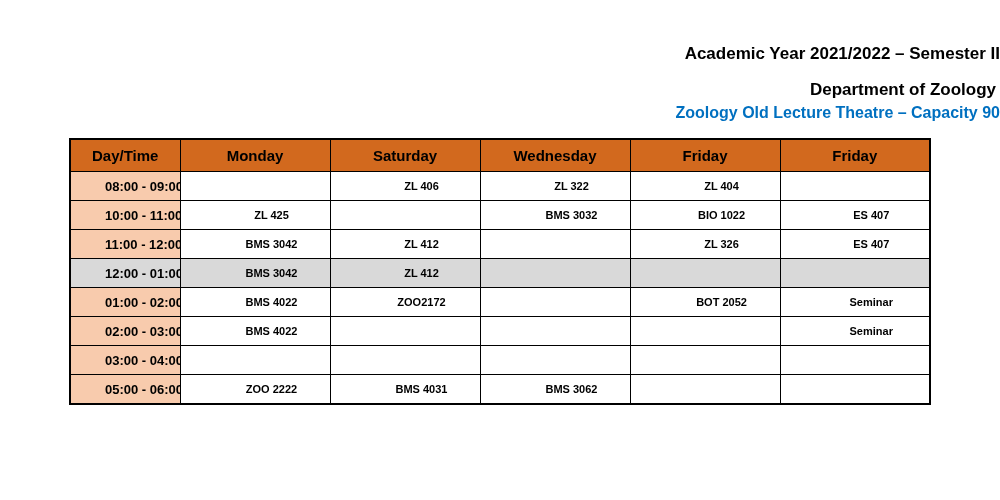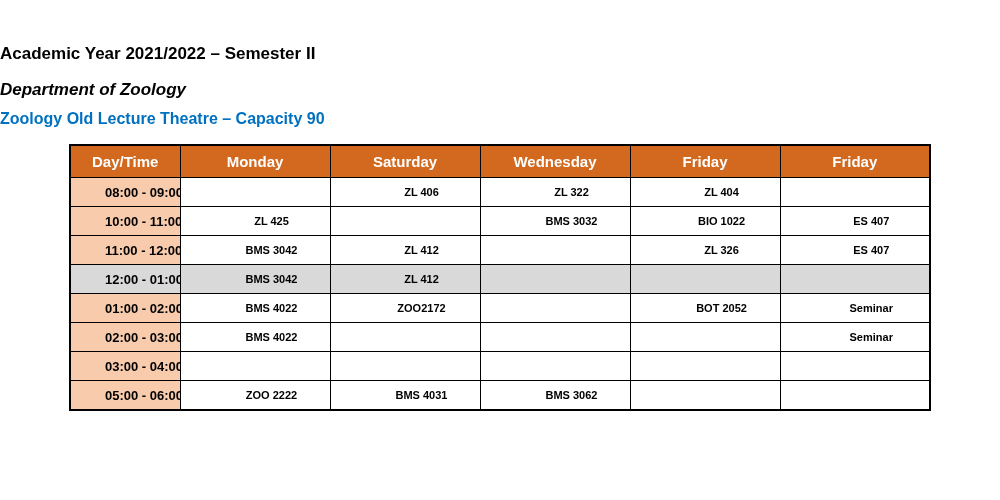--- a/index.html
+++ b/index.html
@@ -10,39 +10,39 @@
     --border:#000000;
   }
   html,body{margin:0;padding:0;}
   body{
     width:1000px;height:500px;
     background:#ffffff;
     font-family:"Liberation Sans","DejaVu Sans",sans-serif;
     color:#000;
     overflow:hidden;
   }
-  .titles{text-align:left;}
+  .titles{text-align:right;}
   .title-1{font-size:17px;font-weight:bold;margin:44px 0 0 0;}
-  .title-2{font-size:17px;font-weight:bold;margin:16px 16px 0 0;font-style:italic;}
-  .title-3{font-size:16px;font-weight:bold;margin:10px 0 0 0;color:var(--venue-title-color);}
+  .title-2{font-size:17px;font-weight:bold;margin:16px 4px 0 0;}
+  .title-3{font-size:16px;font-weight:bold;margin:4px 0 0 0;color:var(--venue-title-color);}
   table.timetable{
     width:860px;
     margin:16px auto 0 auto;
     border-collapse:collapse;
     table-layout:fixed;
     border:2px solid var(--border);
   }
   table.timetable th{
     background:var(--header-bg);
     border:1px solid var(--border);
     height:29px;
     font-size:15px;
     font-weight:bold;
     text-align:center;
-    color:#ffffff;
+    color:#000000;
   }
   table.timetable td{
     border:1px solid var(--border);
     height:26px;
     font-size:11px;
     font-weight:bold;
     text-align:center;
     vertical-align:middle;
     background:#ffffff;
     overflow:hidden;

